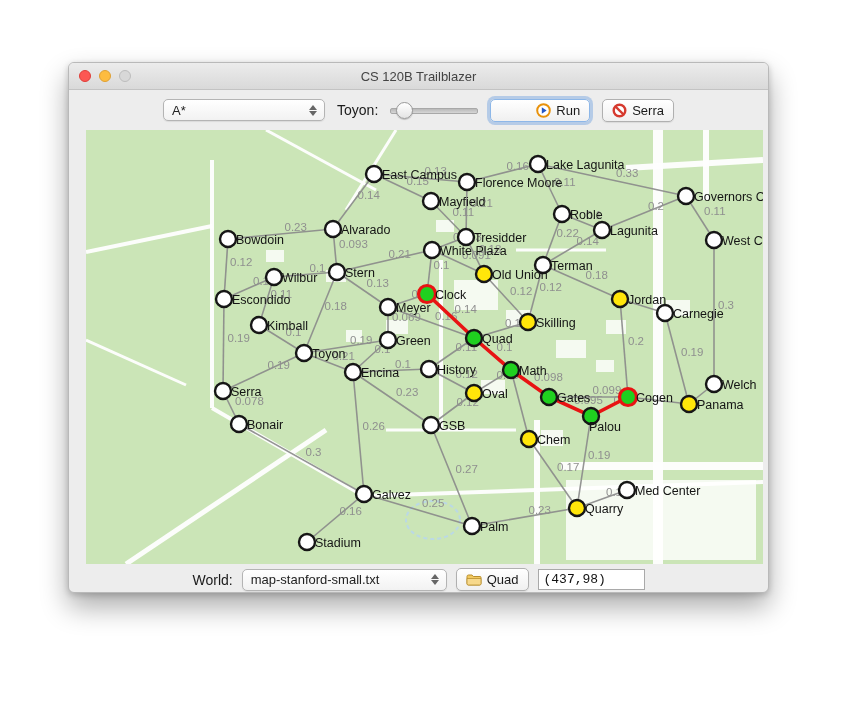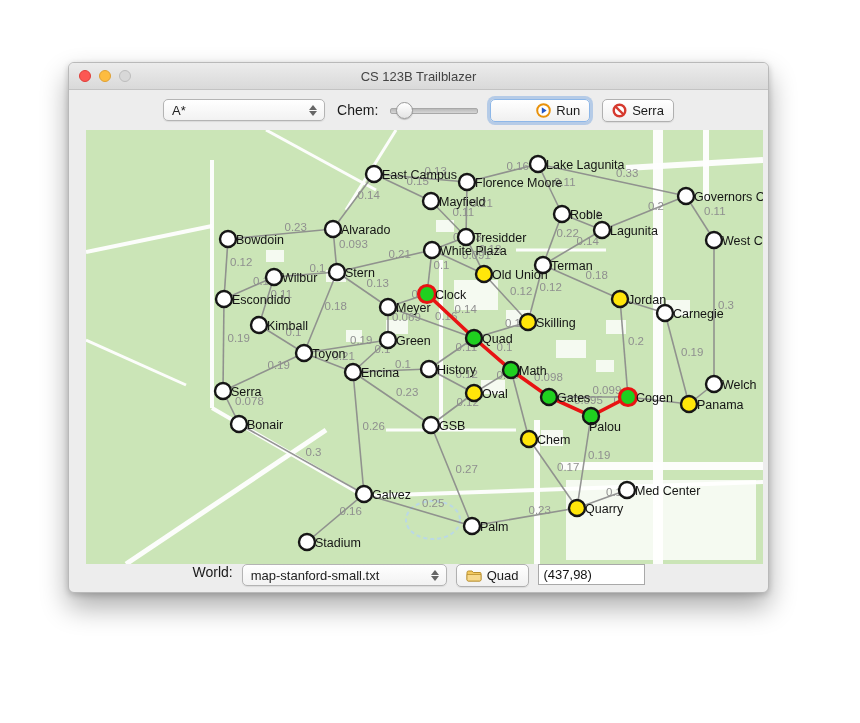--- a/index.html
+++ b/index.html
@@ -32,47 +32,47 @@
   .slider .track{position:absolute;left:0;right:0;top:6px;height:4px;border-radius:2px;
     background:linear-gradient(#b9b9b9,#d6d6d6);border:1px solid #a8a8a8;}
   .slider .thumb{position:absolute;left:6px;top:0;width:15px;height:15px;border-radius:50%;
     background:linear-gradient(#ffffff,#e4e4e4);border:1px solid #9a9a9a;box-shadow:0 1px 1px rgba(0,0,0,.2);}
   .btn{height:23px;display:inline-flex;align-items:center;gap:5px;padding:0 9px;font-size:13px;color:#1a1a1a;
     background:linear-gradient(#ffffff,#f0f0f0);border:1px solid #b0b0b0;border-radius:5px;
     box-shadow:0 1px 1px rgba(0,0,0,.08);box-sizing:border-box;}
   .btn.focused{border-color:#8db7e8;box-shadow:0 0 0 3px rgba(125,170,225,.5);padding-left:45px;}
   .map-wrap{margin:0 0 0 17px;width:677px;height:434px;background:#cbe5b7;overflow:hidden;}
   svg{display:block;}
-  .statusbar{height:31px;display:flex;justify-content:center;gap:9px;}
+  .statusbar{height:31px;display:flex;align-items:center;justify-content:center;gap:9px;}
   .coords-input{width:107px;height:21px;border:1px solid #a9a9a9;background:#fff;font-size:13px;
-    font-family:Liberation Sans, sans-serif;padding:0 5px;box-sizing:border-box;color:#111;}
+    font-family:Liberation Mono, monospace;padding:0 5px;box-sizing:border-box;color:#111;}
   .icon-svg{display:block;}
 </style>
 </head>
 <body>
 
 <div class="window">
   <div class="titlebar">
     <div class="lights">
       <div class="light red"></div>
       <div class="light yellow"></div>
       <div class="light gray"></div>
     </div>
-    <div class="title">CS 123B Trailblazer</div>
+    <div class="title">CS 120B Trailblazer</div>
   </div>
 
   <div class="toolbar">
     <div class="dropdown algo-dd">
       <span class="dd-text">A*</span>
       <span class="stepper">
         <span class="tri up"></span>
           <span class="tri down"></span>
       </span>
     </div>
-    <span class="lbl">Chem:</span>
+    <span class="lbl">Toyon:</span>
     <div class="slider">
       <div class="track"></div>
       <div class="thumb"></div>
     </div>
     <button class="btn focused">
       <svg class="icon-svg" width="15" height="15" viewBox="0 0 15 15">
         <circle cx="7.5" cy="7.5" r="6.3" fill="#ffffff" stroke="#e8920c" stroke-width="2"></circle>
         <path d="M5.8 4.3 L10.6 7.5 L5.8 10.7 Z" fill="#2457c5"></path>
       </svg>
       <span>Run</span>

